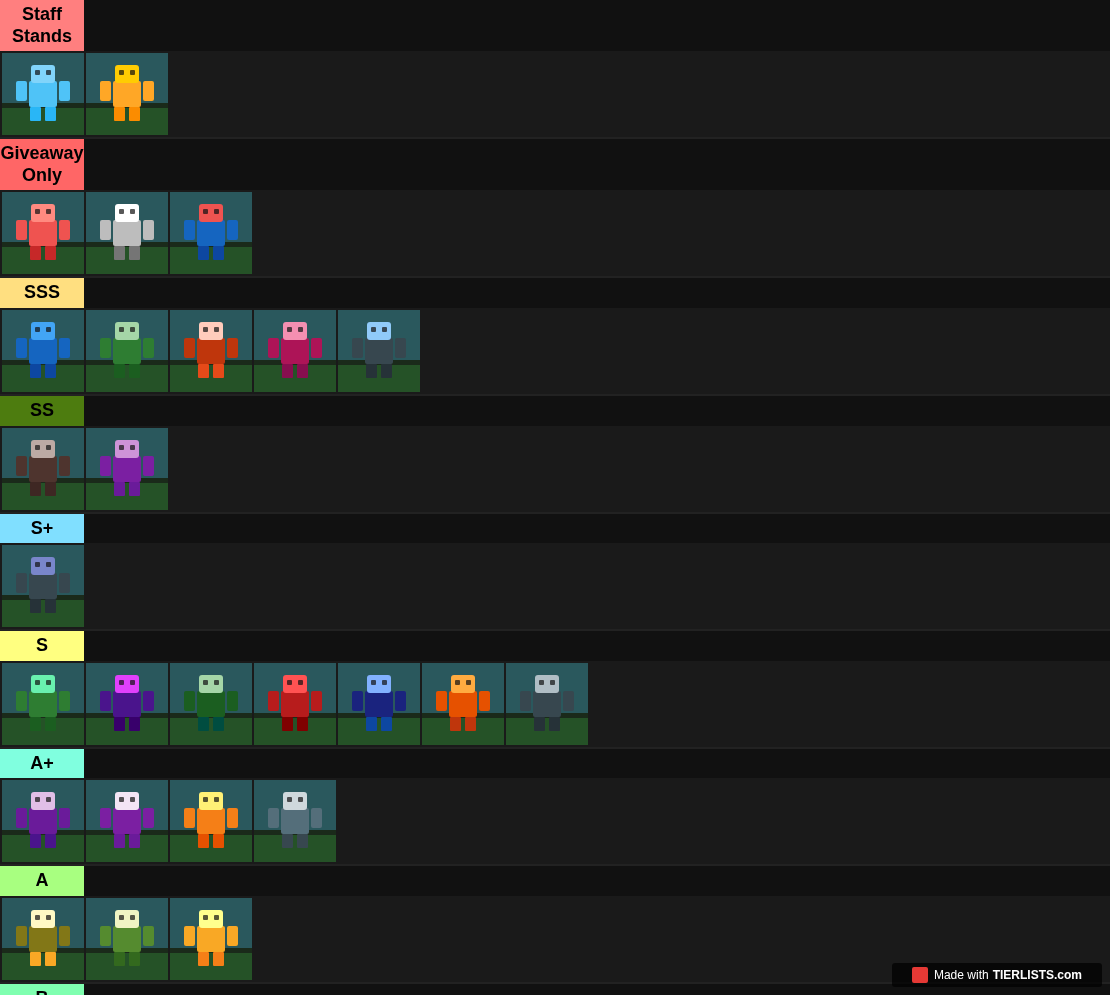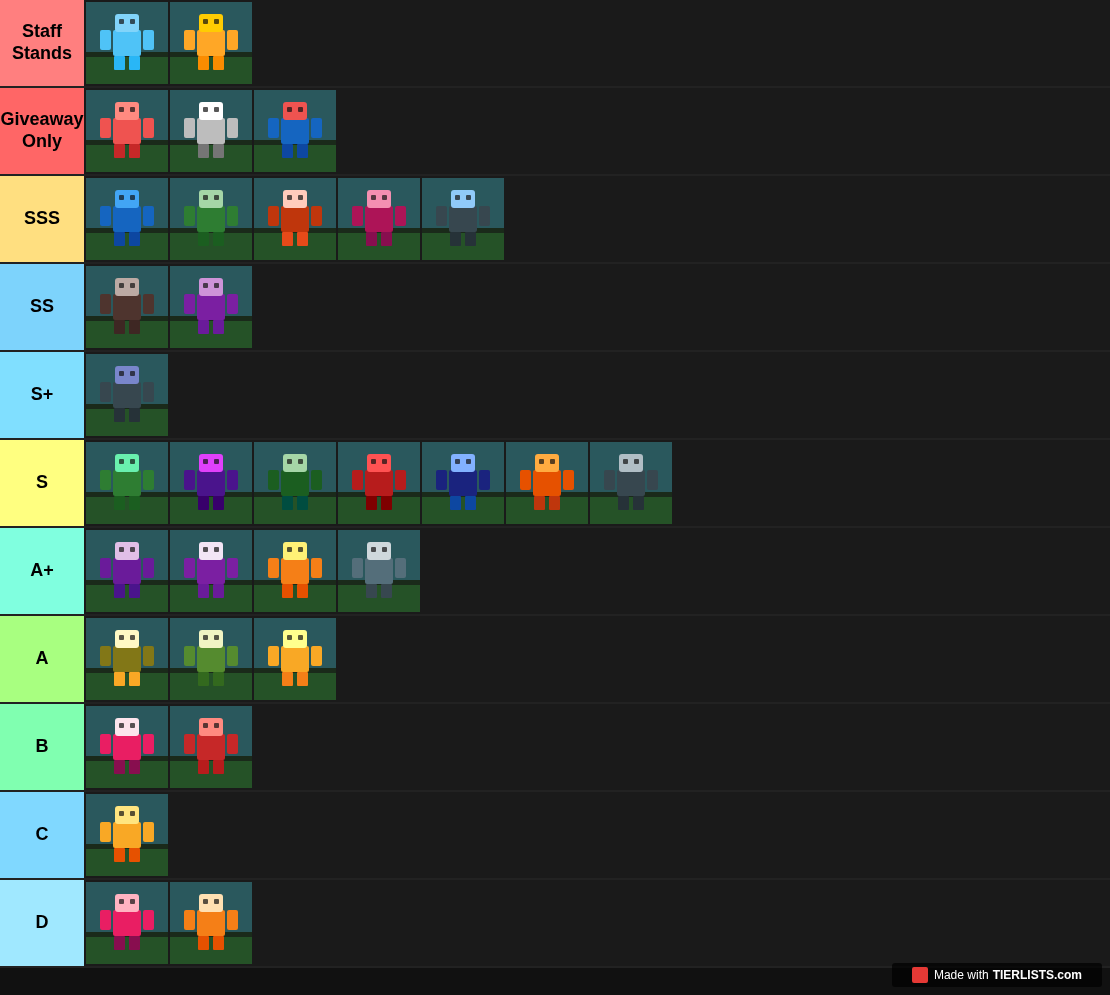--- a/index.html
+++ b/index.html
@@ -7,21 +7,21 @@
       background: #111;
       font-family: Arial, sans-serif;
       width: 1110px;
       min-height: 995px;
     }
     .tier-list {
       width: 1110px;
     }
     .tier-row {
       display: flex;
-      flex-direction: row;
+      flex-direction: column;
       border-bottom: 2px solid #222;
       min-height: 84px;
     }
     .tier-label {
       width: 84px;
       min-width: 84px;
       display: flex;
       align-items: center;
       justify-content: center;
       font-weight: bold;
@@ -38,21 +38,21 @@
       background: #1a1a1a;
       padding: 2px;
       gap: 2px;
       align-items: flex-start;
     }
     
     .label-staff { background-color: #ff7f7f; }
     .label-nitro { background-color: #ffb347; }
     .label-giveaway { background-color: #ff6666; }
     .label-sss { background-color: #ffdf80; }
-    .label-ss { background-color: #7dd3fc; }
+    .label-ss { background-color: #4d7c0f; }
     .label-splus { background-color: #80dfff; }
     .label-s { background-color: #ffff80; }
     .label-aplus { background-color: #80ffdf; }
     .label-a { background-color: #a8ff80; }
     .label-b { background-color: #80ffb0; }
     .label-c { background-color: #80d8ff; }
     .label-d { background-color: #a0e8ff; }
 
     .watermark {
       position: fixed;

